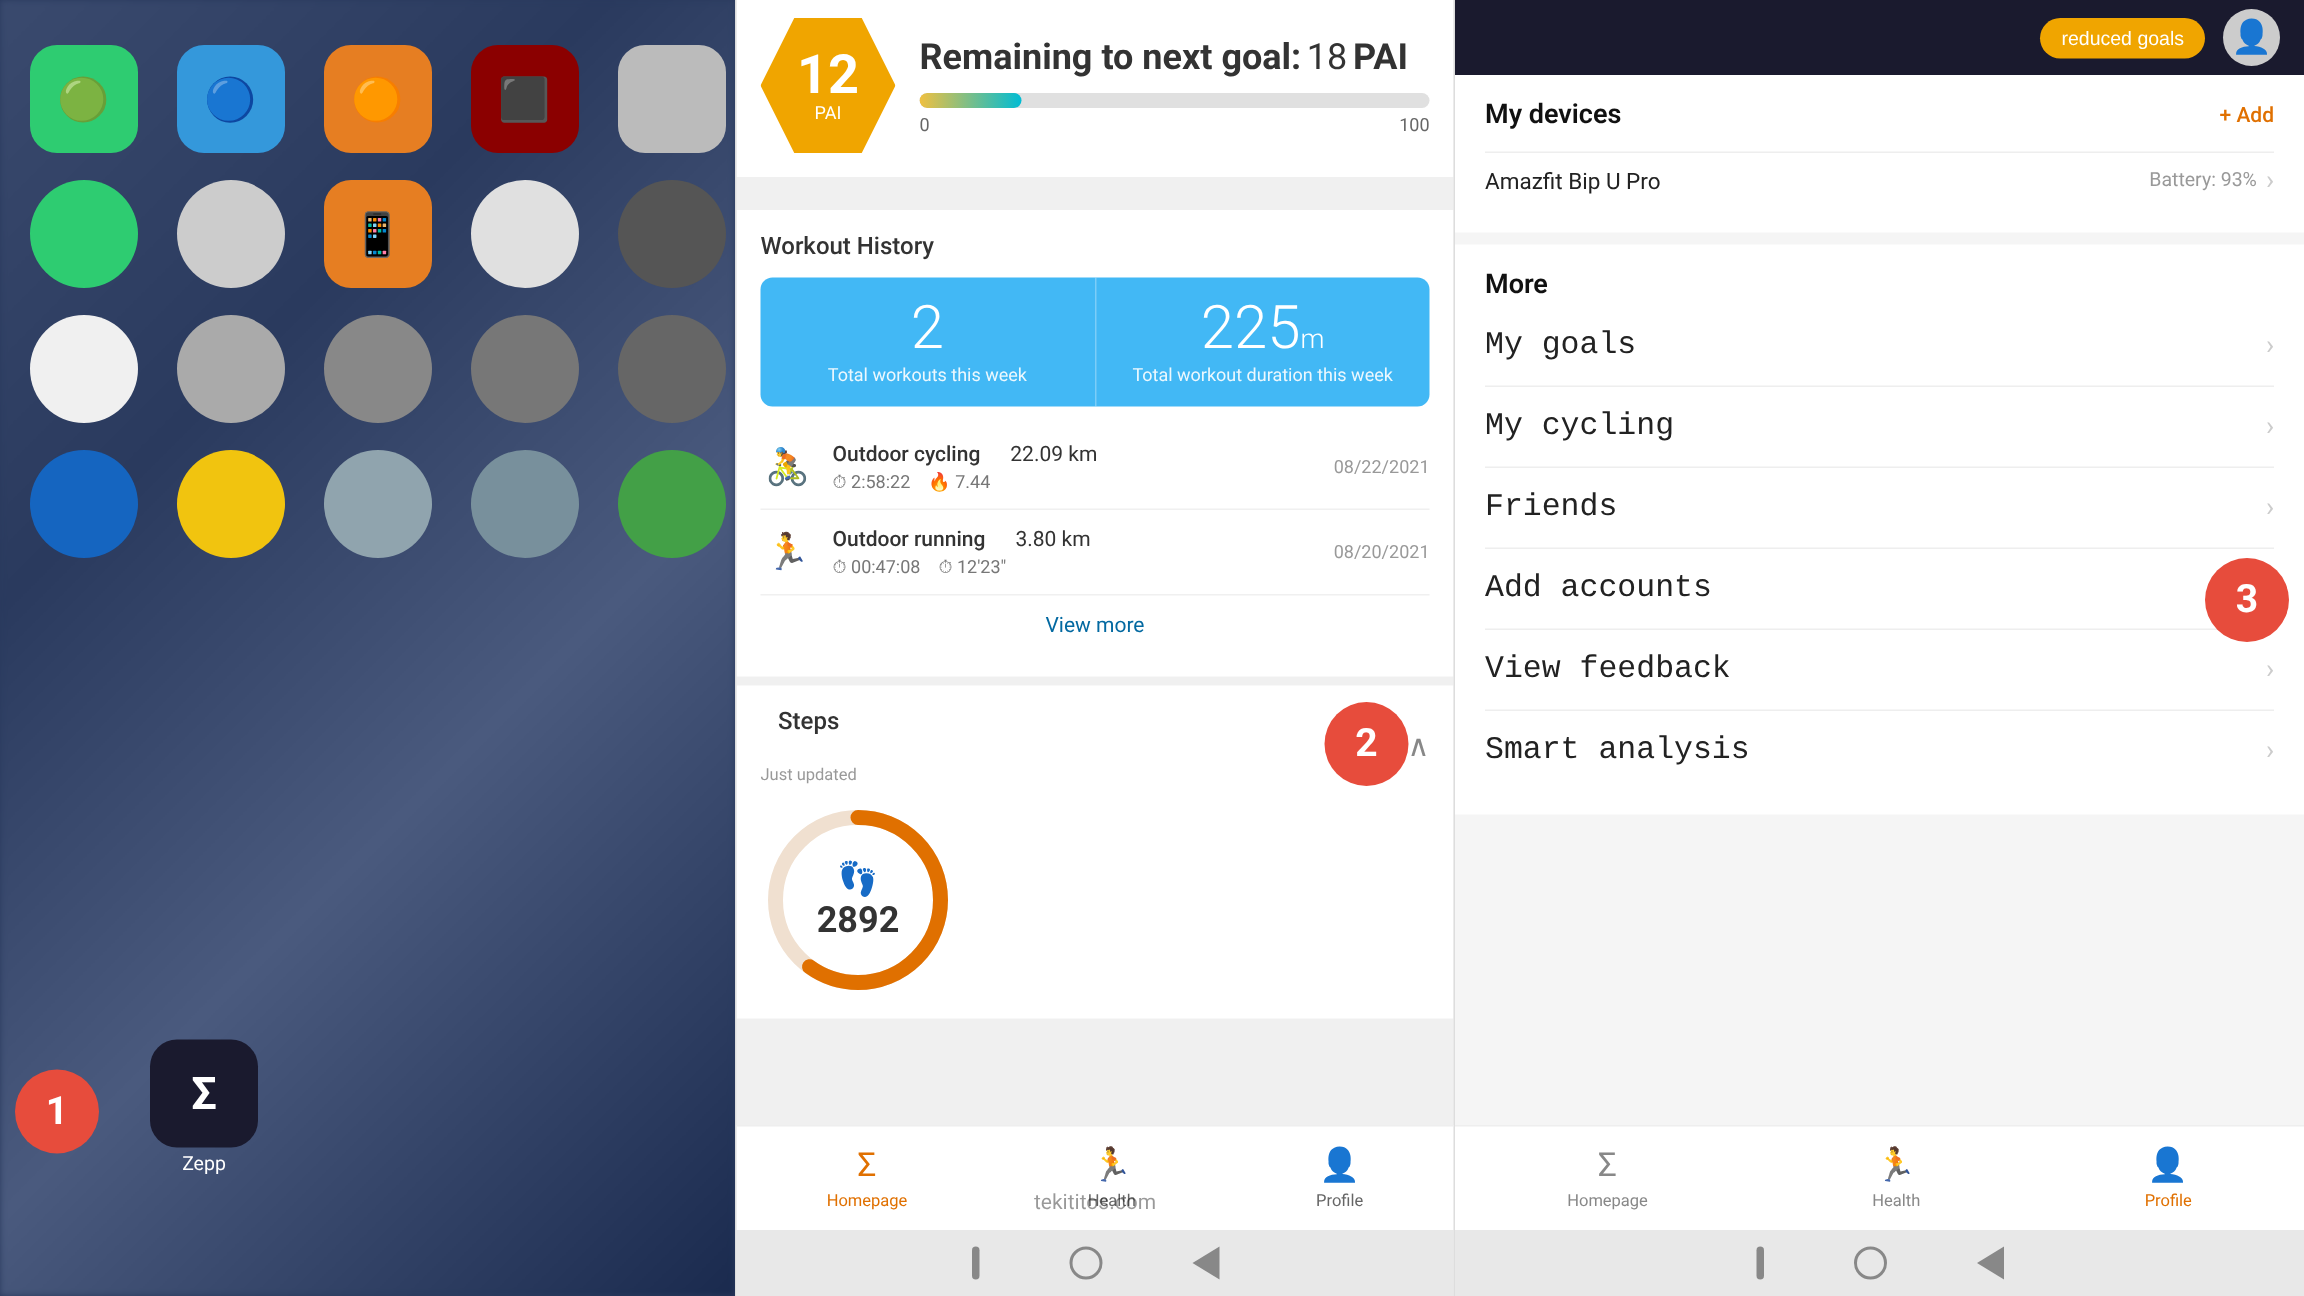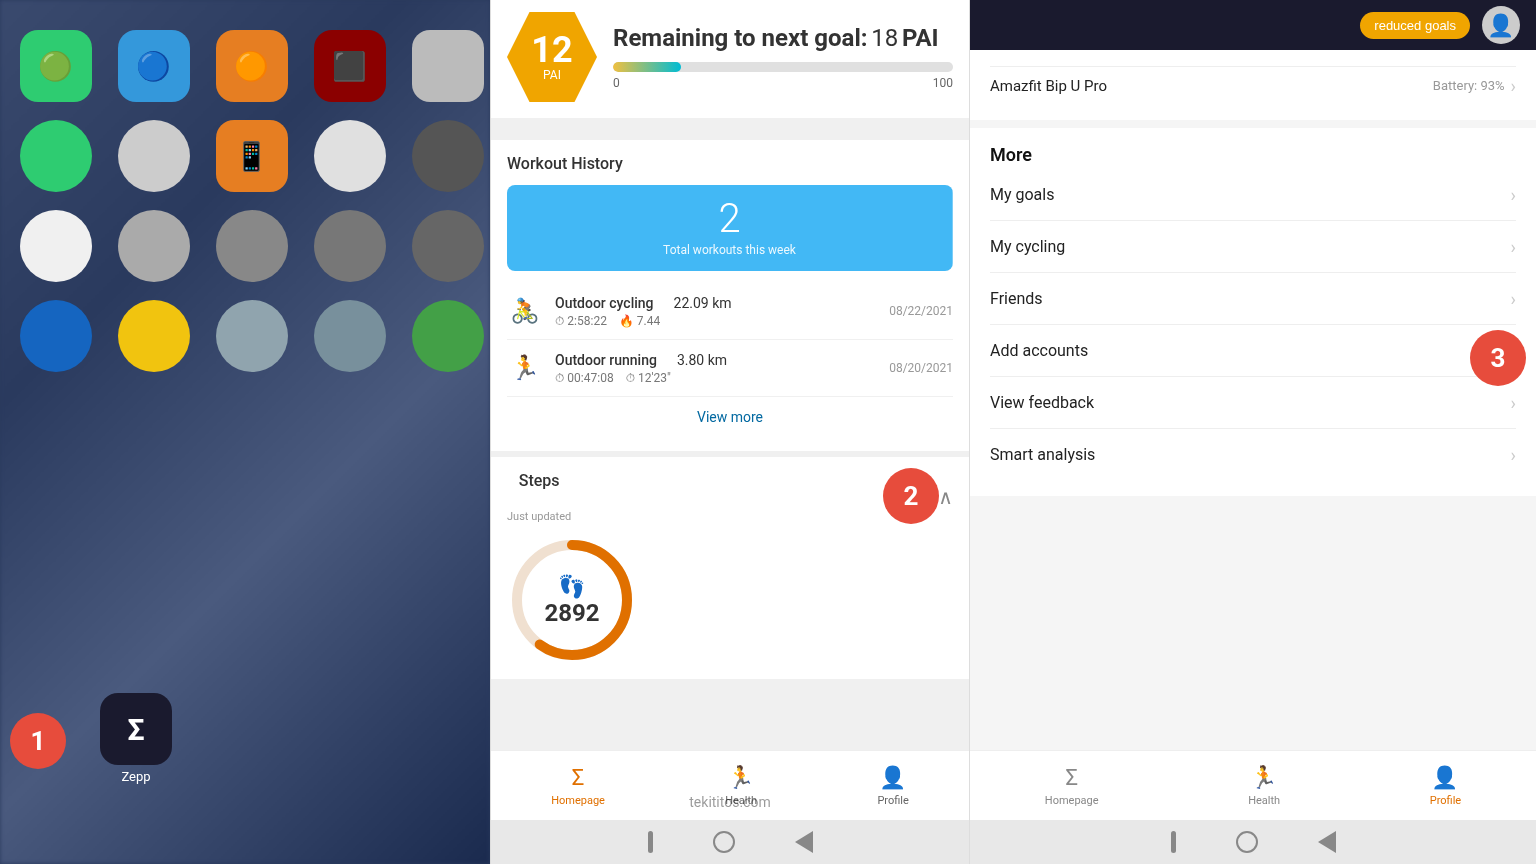--- a/index.html
+++ b/index.html
@@ -470,21 +470,21 @@
     }
     .menu-item {
       display: flex;
       justify-content: space-between;
       align-items: center;
       padding: 15px 0;
       border-bottom: 1px solid #eee;
       cursor: pointer;
     }
     .menu-item:last-child { border-bottom: none; }
-    .menu-item-label { font-size: 16px; color: #222; }
+    .menu-item-label { font-size: 21px; color: #222; font-family: Liberation Mono, monospace; }
     .chevron { color: #ccc; font-size: 18px; }
 
     
     .right-bottom-nav {
       height: 70px;
       background: white;
       display: flex;
       align-items: center;
       justify-content: space-around;
       border-top: 1px solid #eee;
@@ -608,20 +608,26 @@
         </div>
       </div>
     </div>
 
     <div class="workout-card">
       <div class="section-title">Workout History</div>
       <div class="workout-stats">
         <div class="workout-stat">
           <div class="workout-stat-number">2</div>
           <div class="workout-stat-label">Total workouts this week</div>
+        </div>
+        <div class="workout-stat">
+          <div class="workout-stat-number">
+            <span>225</span><span style="font-size:18px;">m</span>
+          </div>
+          <div class="workout-stat-label">Total workout duration this week</div>
         </div>
       </div>
 
       <div class="workout-item">
         <div class="workout-icon">🚴</div>
         <div class="workout-details">
           <div class="workout-name-distance">
             <span class="workout-name">Outdoor cycling</span>
             <span>22.09 km</span>
           </div>
@@ -707,20 +713,24 @@
   <div class="right-header">
     <button class="reduced-goals-btn">reduced goals</button>
     <div class="avatar-circle">
       <span style="font-size:22px;color:#888;">👤</span>
     </div>
   </div>
 
   <div class="right-content">
 
     <div class="devices-section">
+      <div class="devices-header">
+        <span class="devices-title">My devices</span>
+        <span class="add-btn">+ Add</span>
+      </div>
       <div class="device-item">
         <span class="device-name">Amazfit Bip U Pro</span>
         <div class="device-right">
           <span>Battery: 93%</span>
           <span class="chevron">›</span>
         </div>
       </div>
     </div>
 
     <div class="more-section">

